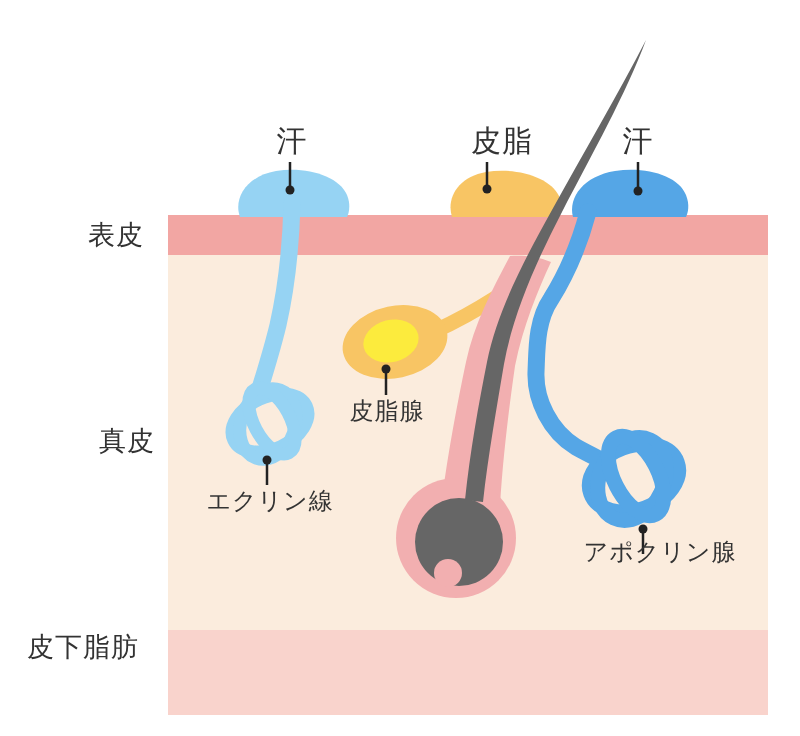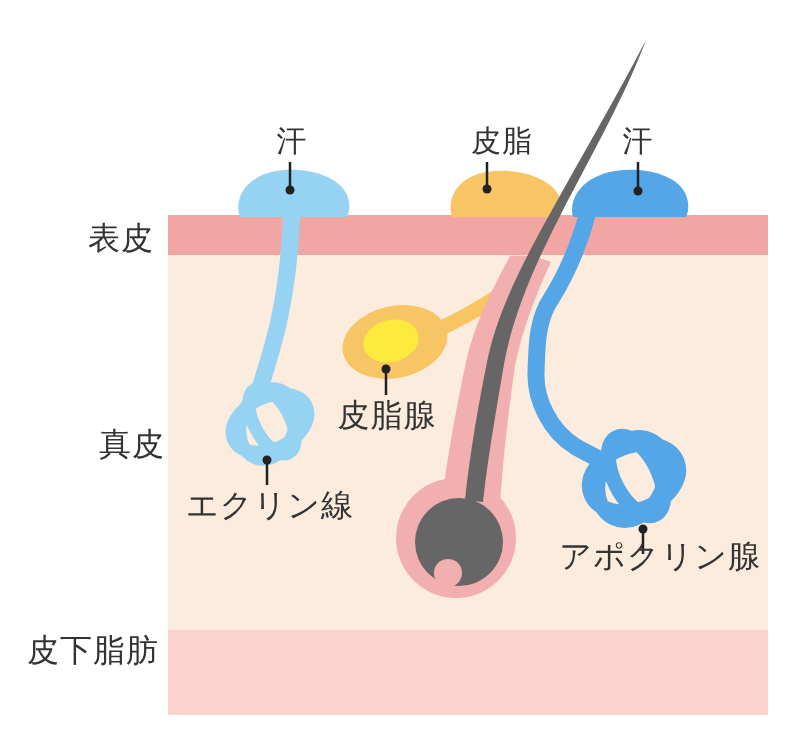--- a/index.html
+++ b/index.html
@@ -9,22 +9,22 @@
     font-family:"Liberation Sans","DejaVu Sans",sans-serif;
   }
   svg{position:absolute;left:0;top:0;}
   .label{
     position:absolute;color:var(--label-text,#333333);
     line-height:1;white-space:nowrap;font-weight:500;
     letter-spacing:1px;
   }
   .centered{transform:translateX(-50%);}
   .fs-top{font-size:30px;}
-  .fs-side{font-size:32px;}
-  .fs-gland{font-size:32px;}
+  .fs-side{font-size:27px;}
+  .fs-gland{font-size:24px;}
 
   .fill-dermis{fill:var(--dermis-fill,#FBECDD);}
   .fill-epidermis{fill:var(--epidermis-band,#F2A6A3);}
   .fill-subq{fill:var(--subcutaneous-band,#F9D3CC);}
   .fill-ecc{fill:var(--eccrine-blue,#96D3F3);}
   .stroke-ecc{stroke:var(--eccrine-blue,#96D3F3);}
   .fill-apo{fill:var(--apocrine-blue,#55A6E6);}
   .stroke-apo{stroke:var(--apocrine-blue,#55A6E6);}
   .fill-seb{fill:var(--sebum-orange,#F8C564);}
   .stroke-seb{stroke:var(--sebum-orange,#F8C564);}

